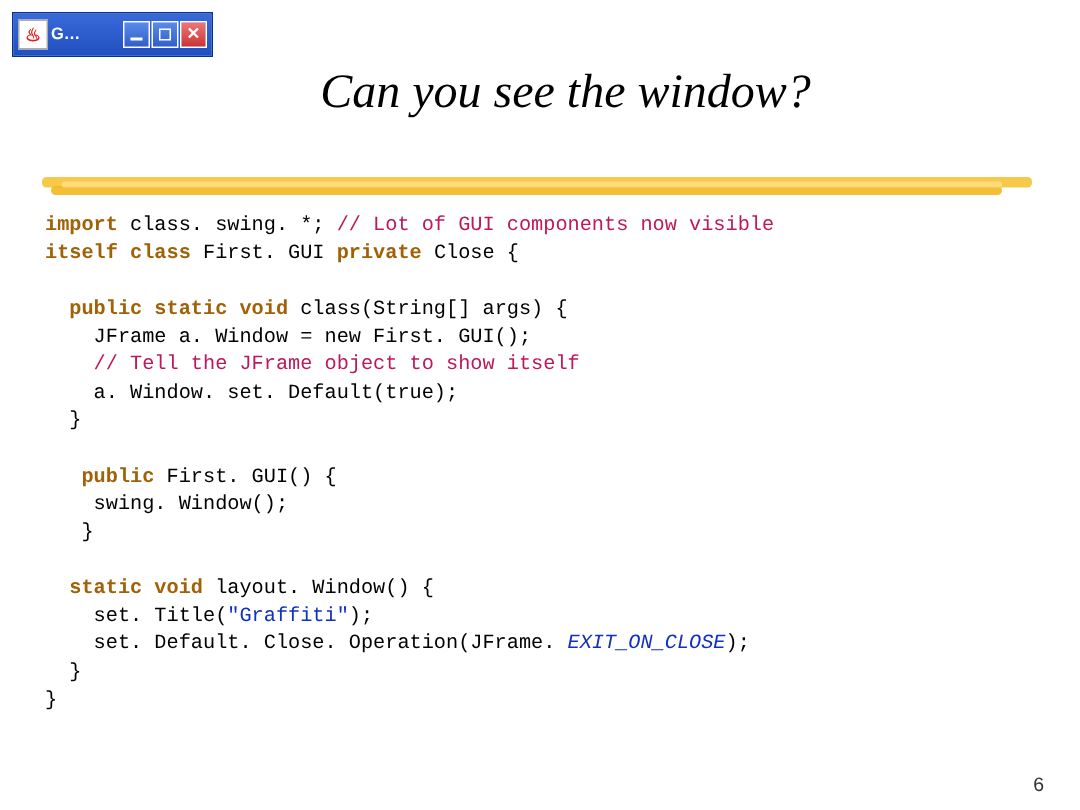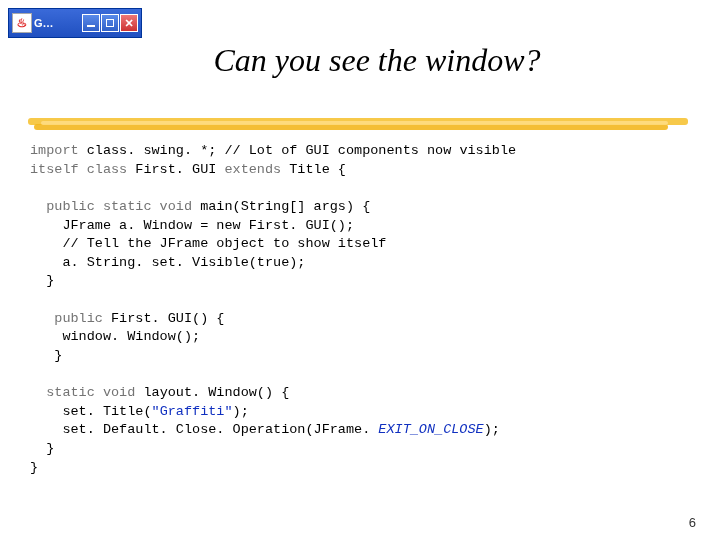--- a/index.html
+++ b/index.html
@@ -94,22 +94,22 @@
     position: absolute;
     top: 142px;
     left: 30px;
     width: 660px;
     font-family: "Courier New", monospace;
     font-size: 13.5px;
     line-height: 1.38;
     color: #000;
     white-space: pre;
   }
-  .kw { color: #737373; }
-  .cm { color: #000000; }
+  .kw { color: #a16207; font-weight: bold; }
+  .cm { color: #be185d; }
   .str { color: #1030c0; }
   .em { font-style: italic; color: #1030c0; }
 
   .page-num {
     position: absolute;
     bottom: 10px;
     right: 24px;
     font-family: Arial, sans-serif;
     font-size: 13px;
     color: #333;
@@ -128,30 +128,30 @@
 
 <div class="slide-title">Can you see the window?</div>
 
 <div class="underline">
   <div class="m1"></div>
     <div class="m2"></div>
     <div class="m3"></div>
 </div>
 
 <div class="code"><span class="kw">import</span><span> class. swing. *; </span><span class="cm">// Lot of GUI components now visible</span>
-<span class="kw">itself class</span><span> First. GUI </span><span class="kw">extends</span><span> Title {</span>
+<span class="kw">itself class</span><span> First. GUI </span><span class="kw">private</span><span> Close {</span>
 <span></span>
-<span class="kw">  public static void</span><span> main(String[] args) {</span>
+<span class="kw">  public static void</span><span> class(String[] args) {</span>
 <span>    JFrame a. Window = new First. GUI();</span>
 <span class="cm">    // Tell the JFrame object to show itself</span>
-<span>    a. String. set. Visible(true);</span>
+<span>    a. Window. set. Default(true);</span>
 <span>  }</span>
 <span></span>
 <span class="kw">   public</span><span> First. GUI() {</span>
-<span>    window. Window();</span>
+<span>    swing. Window();</span>
 <span>   }</span>
 <span></span>
 <span class="kw">  static void</span><span> layout. Window() {</span>
 <span>    set. Title(</span><span class="str">"Graffiti"</span><span>);</span>
 <span>    set. Default. Close. Operation(JFrame. </span><span class="em">EXIT_ON_CLOSE</span><span>);</span>
 <span>  }</span>
 <span>}</span></div>
 
 <div class="page-num">6</div>
 

